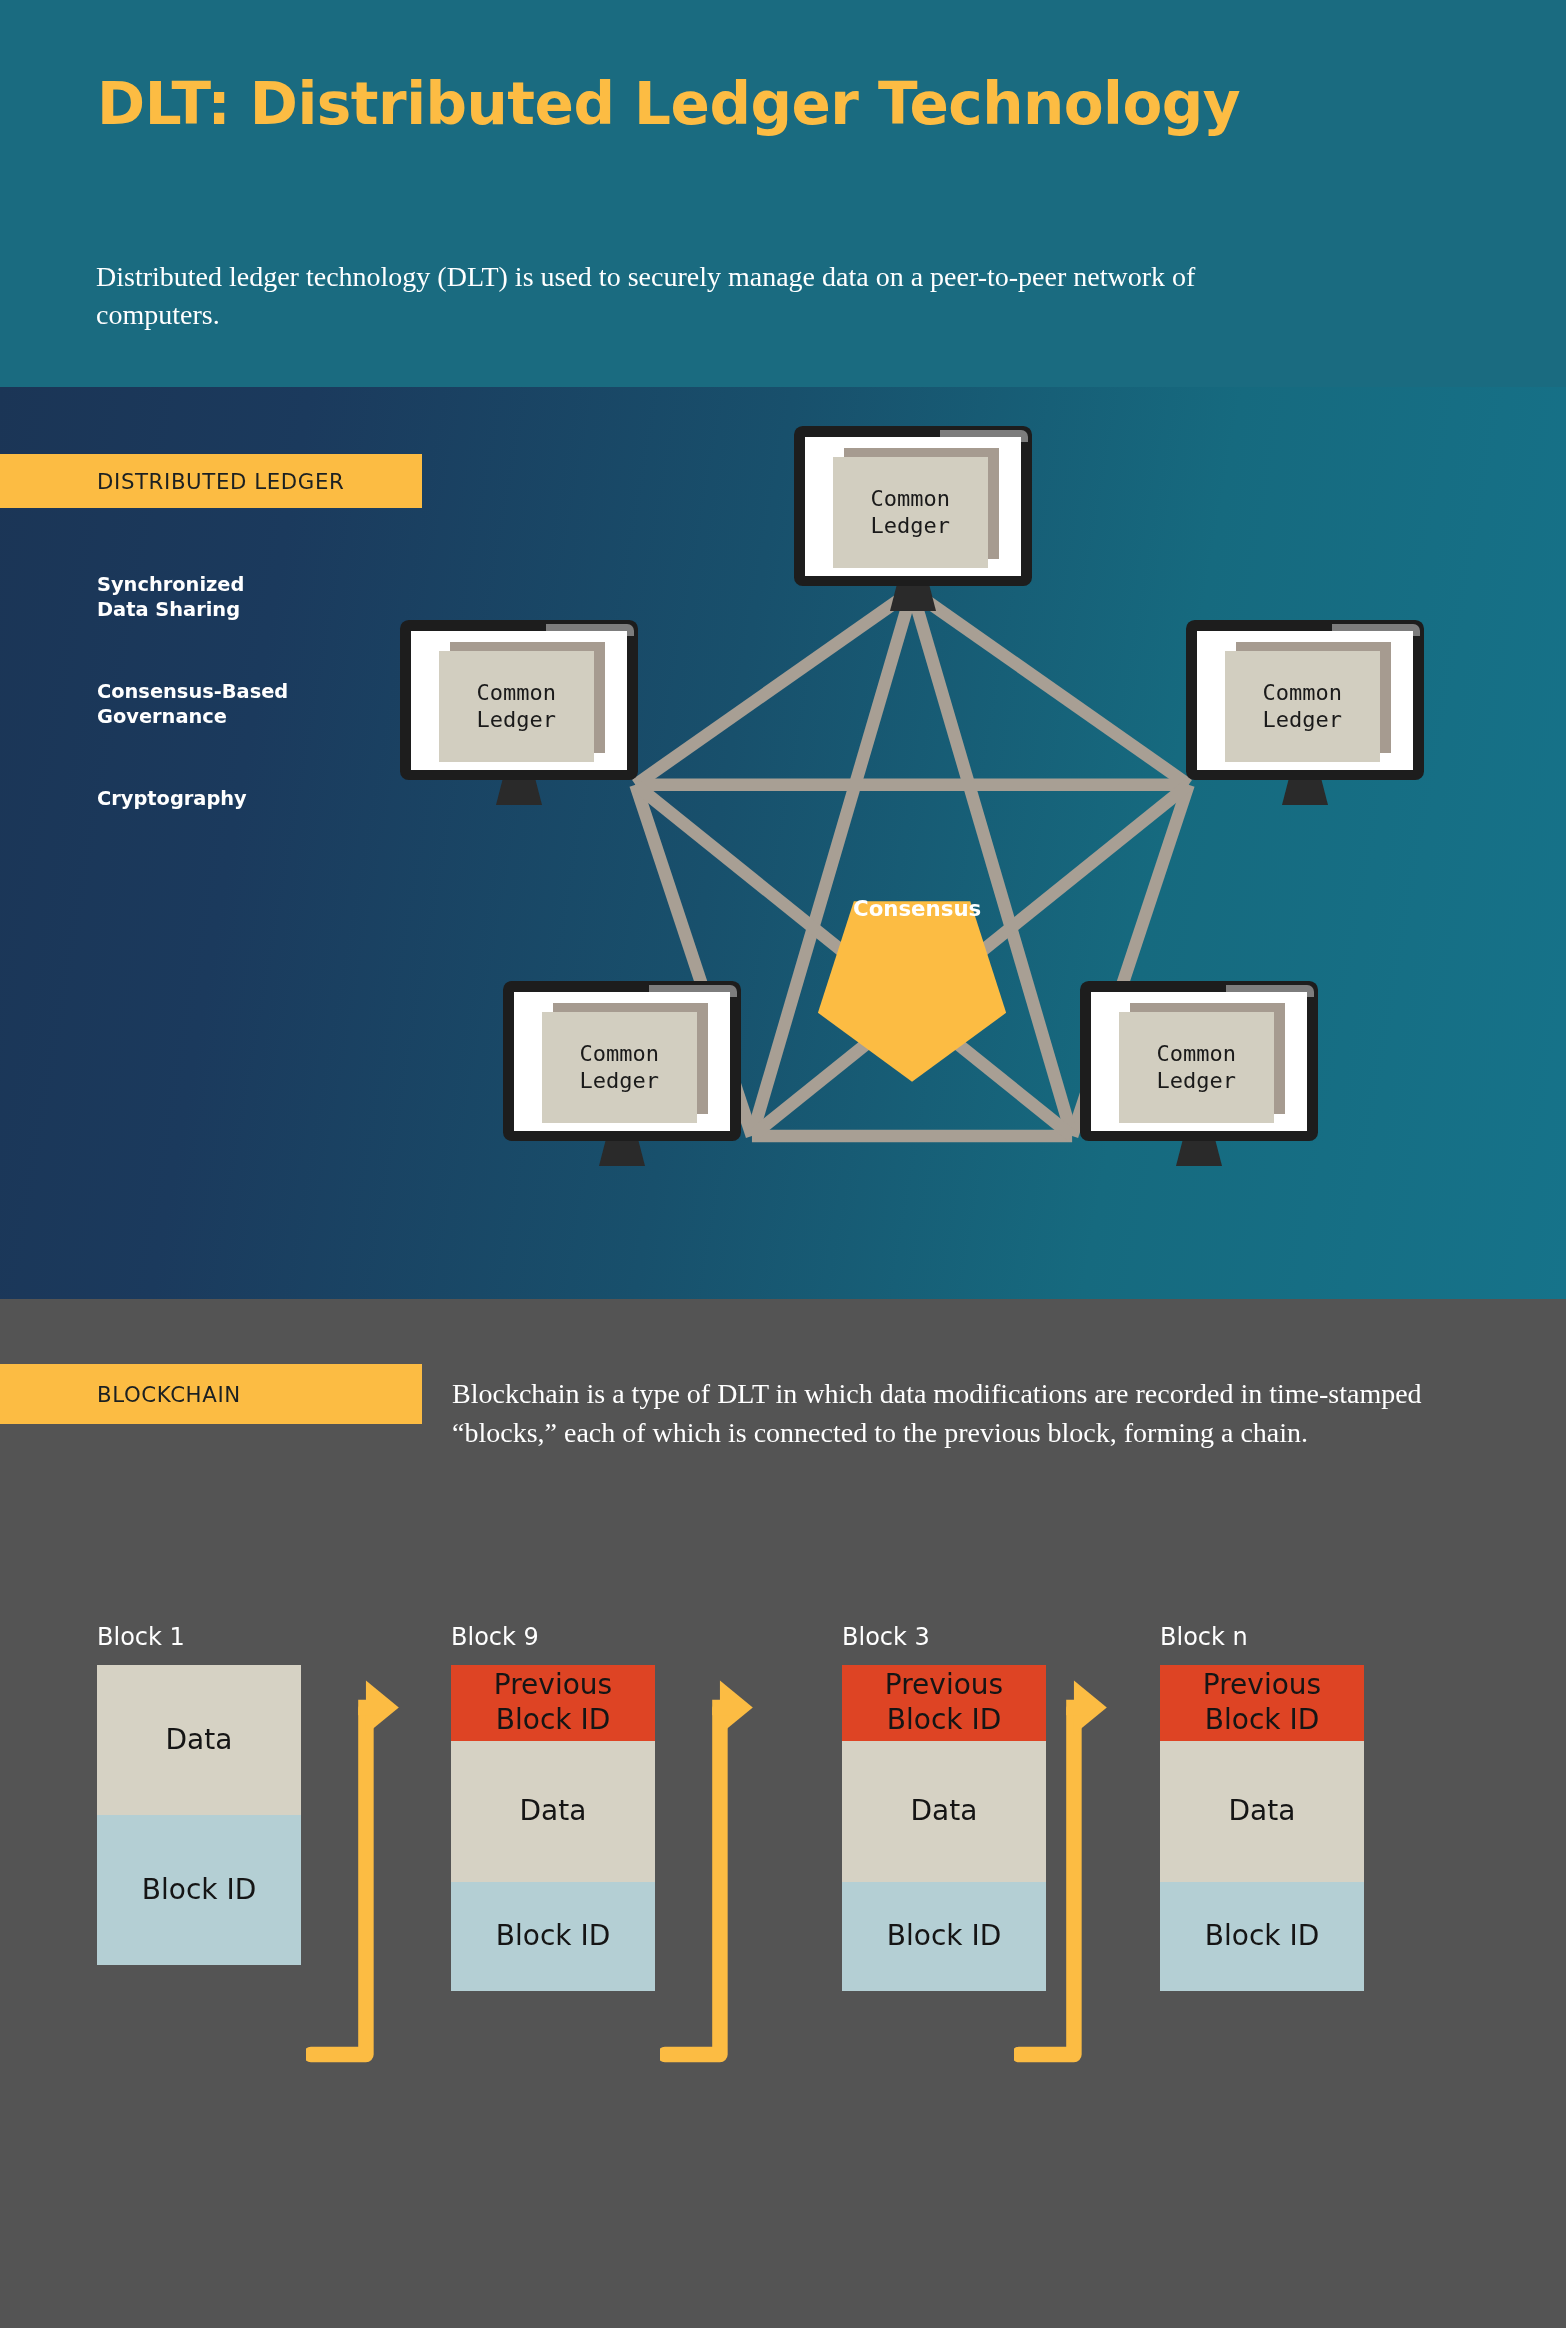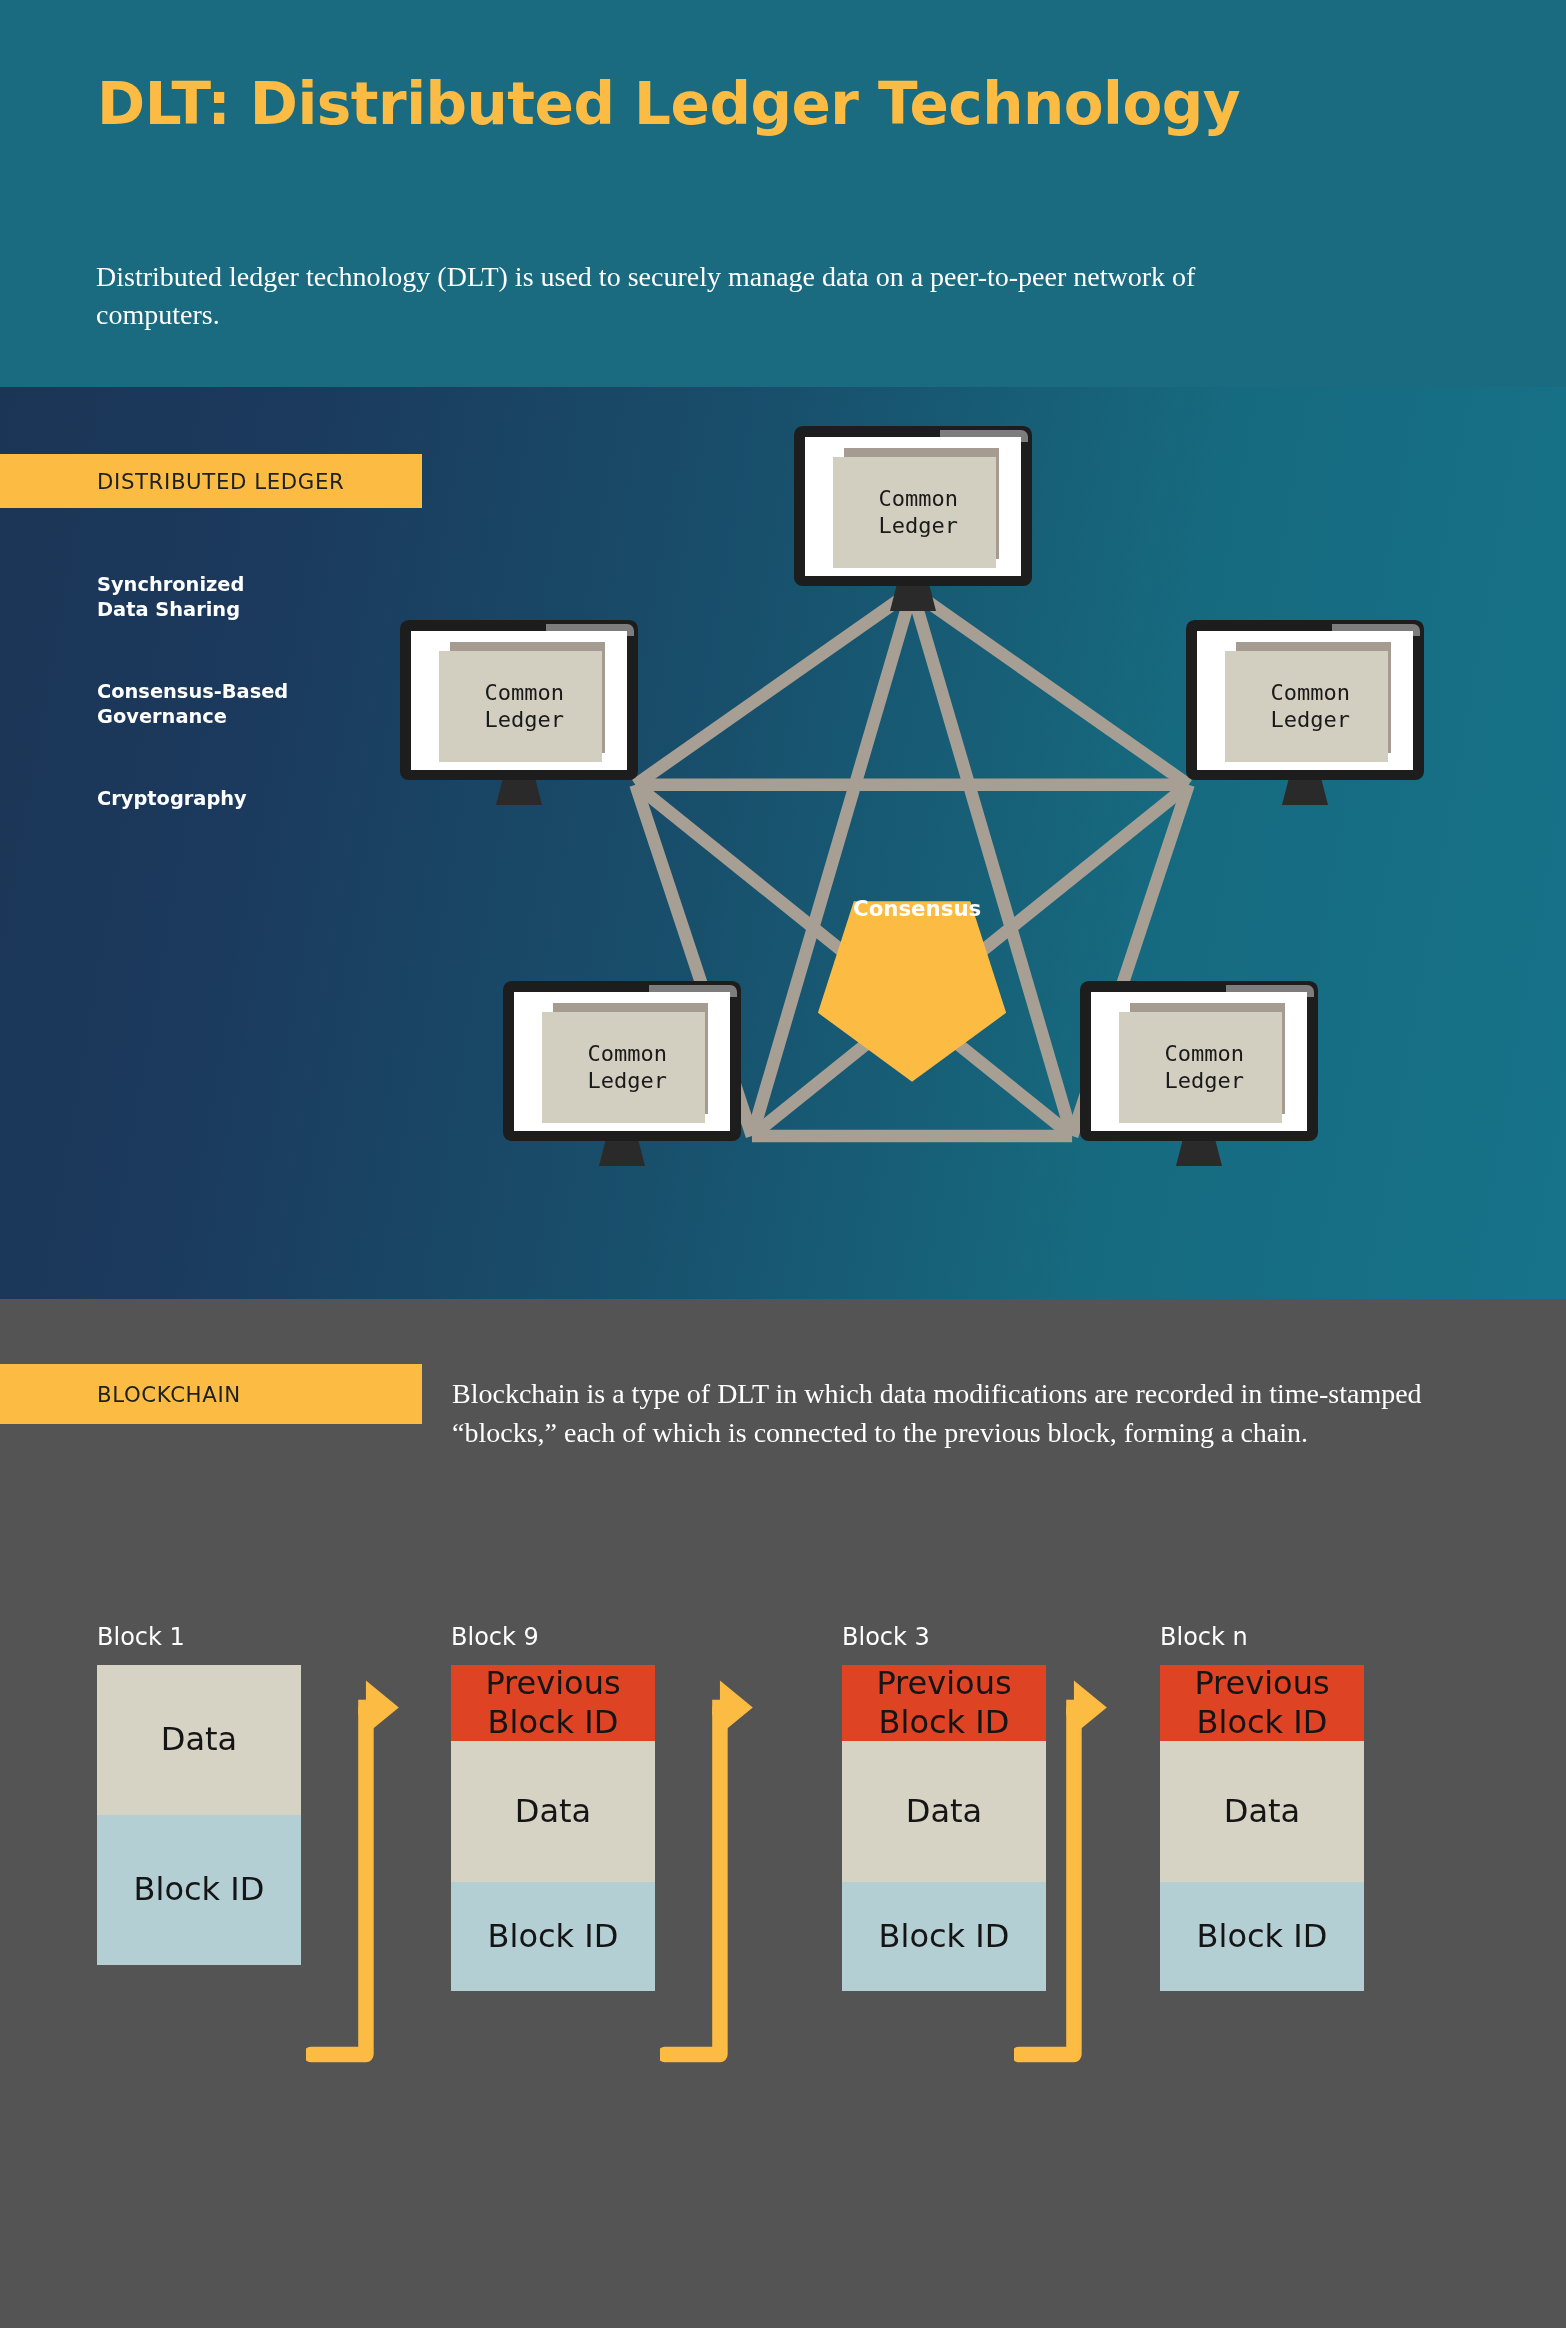--- a/index.html
+++ b/index.html
@@ -90,21 +90,20 @@
   .doc-front{
     position:absolute;
     background:#d2cec0;
     display:flex;align-items:center;justify-content:center;
     text-align:center;
     font-family:"DejaVu Sans Mono", monospace;
     font-size:22px;
     line-height:1.22;
     color:#1a1a1a;
     white-space:pre-line;
-    padding-left:8px;
   }
   .stand{
     position:absolute;
     background:#2a2a2a;
   }
   .consensus-label{
     position:absolute;
     font-family:"DejaVu Sans", sans-serif;
     font-weight:bold;
     font-size:21.3px;
@@ -130,21 +129,21 @@
     font-size:24px;color:#ffffff;
     margin-bottom:13.6px;
     white-space:nowrap;
   }
   .block-box{position:relative;width:204px;}
   .seg{
     width:204px;
     display:flex;align-items:center;justify-content:center;
     text-align:center;
     font-family:"DejaVu Sans", sans-serif;
-    font-size:32px;line-height:1.22;
+    font-size:28px;line-height:1.22;
     color:#151515;
     white-space:pre-line;
     box-sizing:border-box;
   }
   .seg-prev{background:#de4424;}
   .seg-data{background:#d6d2c4;}
   .seg-id{background:#b4cfd4;}
 
   .arrowsvg{position:absolute;top:1623px;}
 </style>

